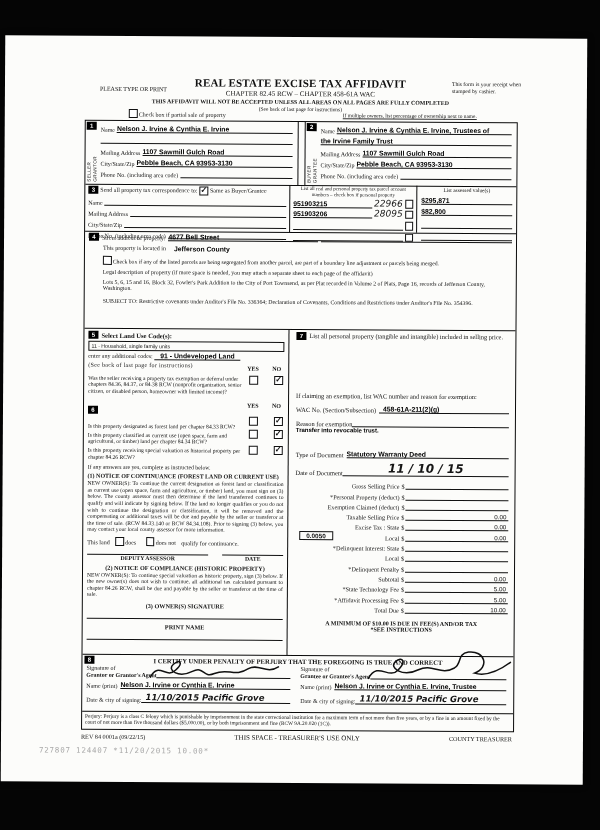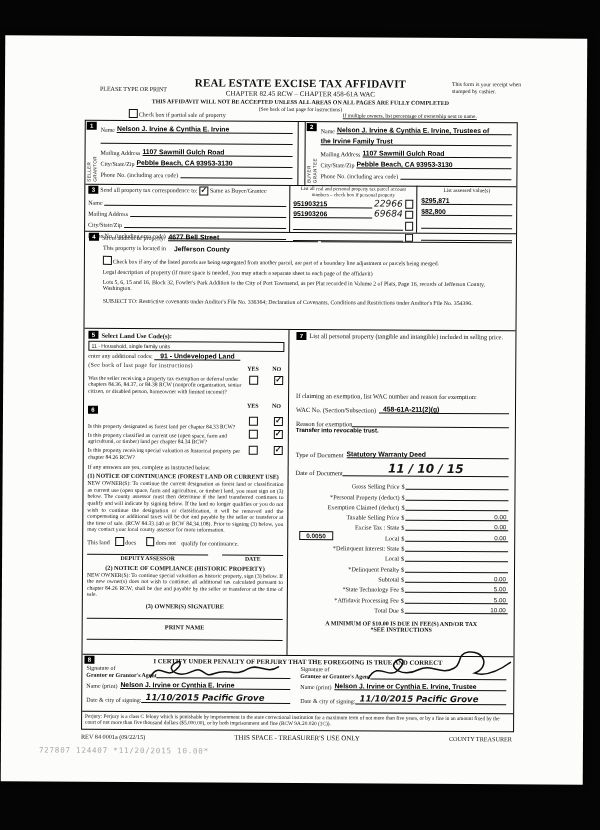--- a/index.html
+++ b/index.html
@@ -188,21 +188,21 @@
       </div>
       <div class="c3b">
         <div style="font-size:5px;line-height:5.6px;text-align:center;">List all real and personal property tax parcel account numbers – check box if personal property</div>
         <div class="fl" style="margin-top:2px;">
             <span class="val ul" style="flex:1">951903215</span>
           <span class="hand" style="font-size:9px;margin:-4px 2px 0 2px;">22966</span>
           <span class="cb"></span>
           </div>
         <div class="fl" style="margin-top:2px;">
             <span class="val ul" style="flex:1">951903206</span>
-          <span class="hand" style="font-size:9px;margin:-4px 2px 0 2px;">69684</span>
+          <span class="hand" style="font-size:9px;margin:-4px 2px 0 2px;">28095</span>
           <span class="cb"></span>
           </div>
         <div class="fl" style="margin-top:3px;">
             <span class="grow"></span>
           <span class="cb" style="margin-left:2px"></span>
           </div>
         <div class="fl" style="margin-top:3px;">
             <span class="grow"></span>
           <span class="cb" style="margin-left:2px"></span>
           </div>

